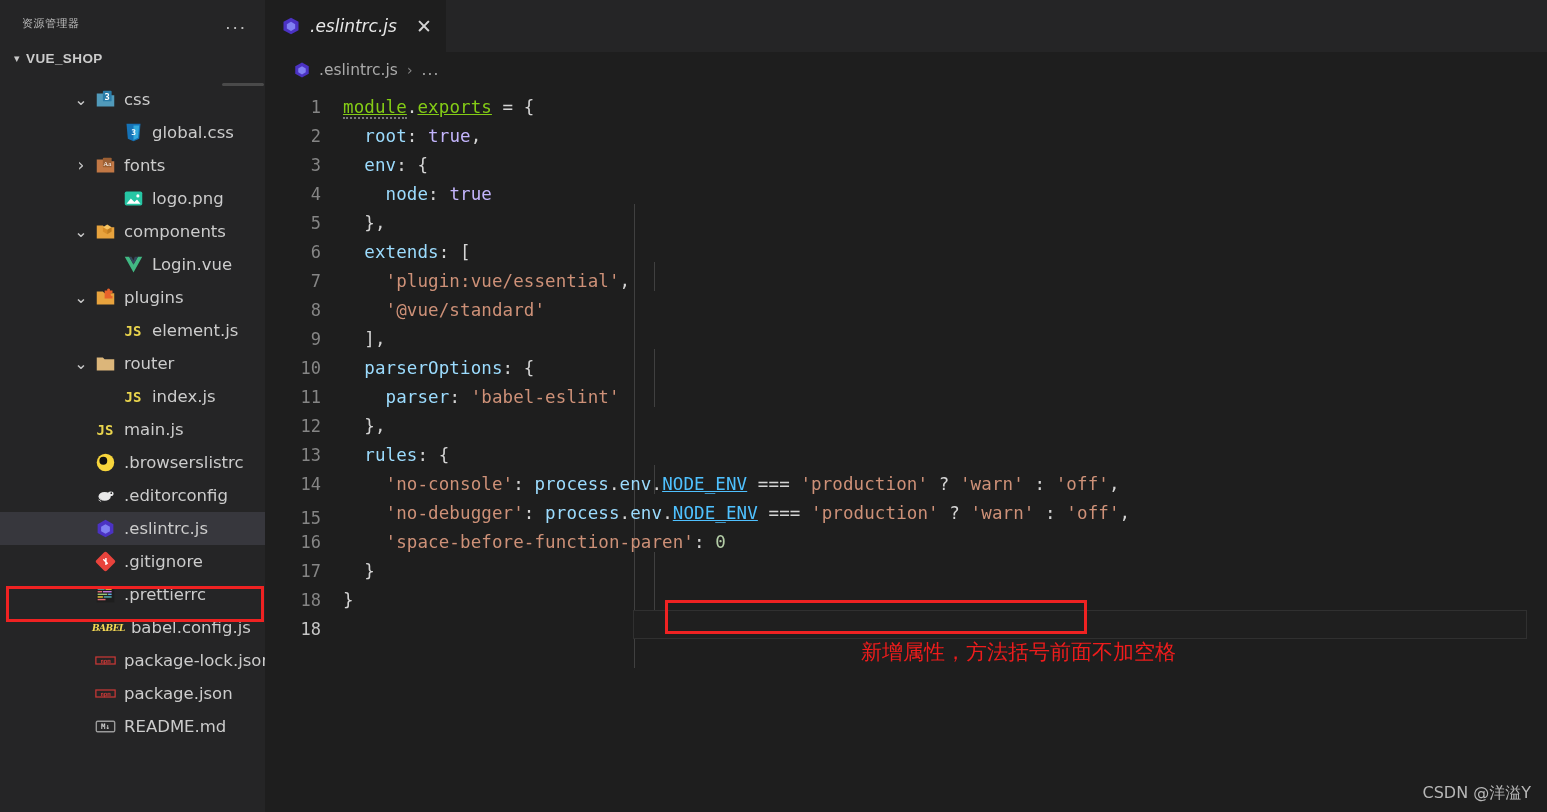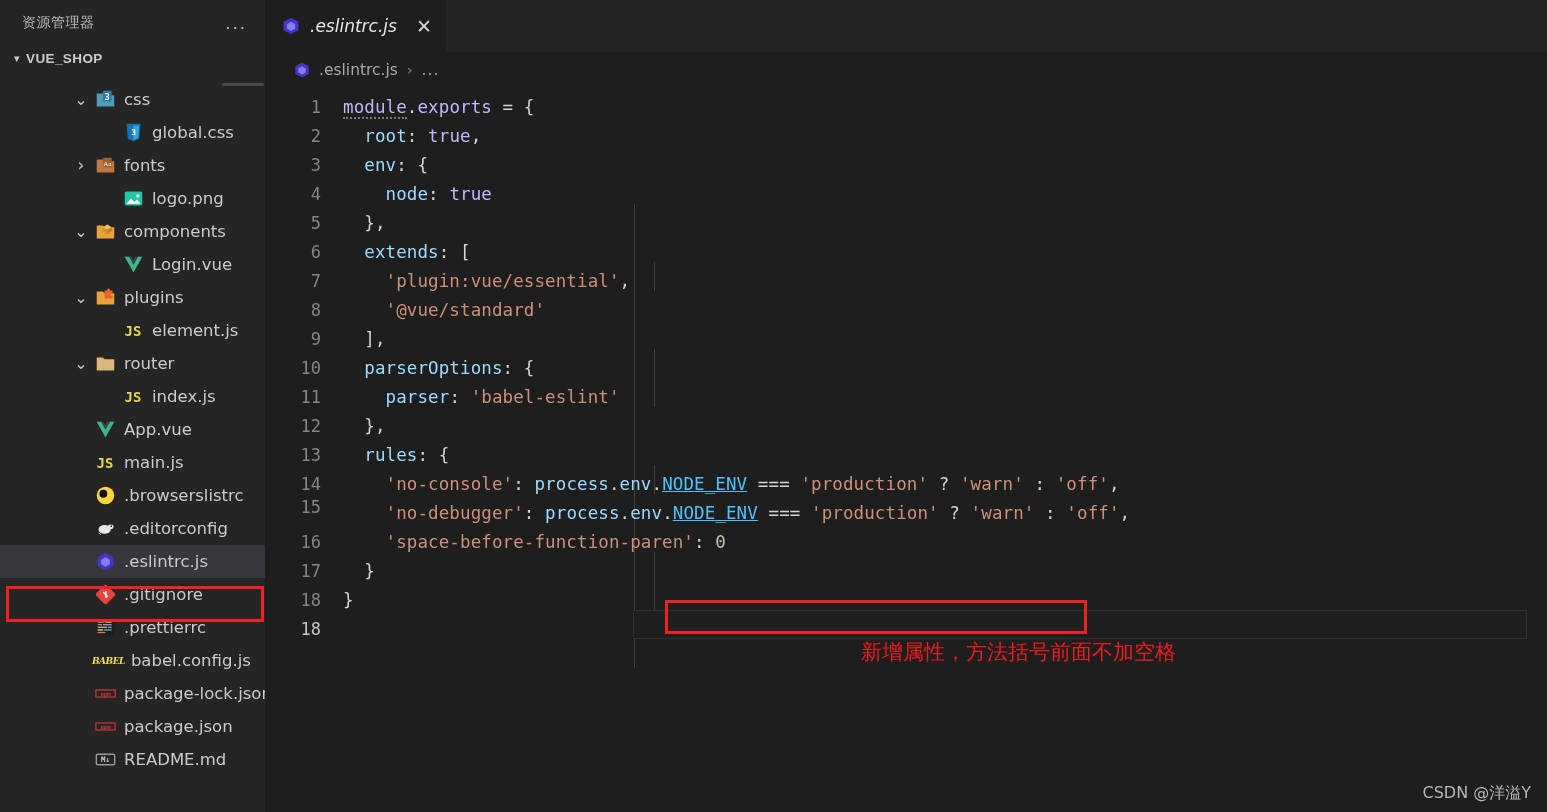--- a/index.html
+++ b/index.html
@@ -18,21 +18,21 @@
     flex:0 0 265px;
     position:relative;
     overflow:hidden;
   }
   .sb-header {
     height:46px;
     display:flex; align-items:center; justify-content:space-between;
     padding:0 18px 0 22px;
   }
   .sb-title {
-    font-size:14px; color:#bbbbbb; letter-spacing:0.5px;
+    font-size:11px; color:#bbbbbb; letter-spacing:0.5px;
     font-family:"DejaVu Sans","Liberation Sans",sans-serif;
   }
   .sb-dots { color:#bcbcbc; font-size:19px; letter-spacing:2px; line-height:10px; cursor:pointer; }
 
   .sb-root {
     height:25px; display:flex; align-items:center;
     padding-left:8px; font-size:13.5px; font-weight:bold;
     color:#cccccc; letter-spacing:0.4px;
   }
   .sb-root .chev { width:18px; color:#c8c8c8; font-size:11px; display:flex; justify-content:center; }
@@ -105,21 +105,21 @@
     font-family:"DejaVu Sans Mono","Liberation Mono",monospace;
   }
   .lnum.active { color:#c6c6c6; }
 
   .codelines { position:absolute; left:78px; top:0; right:0; }
   .cline {
     height:29px; line-height:29px; font-size:17.5px; white-space:pre;
     font-family:"DejaVu Sans Mono","Liberation Mono",monospace;
     letter-spacing:0.1px;
   }
-  .t-def  { color:#c4b5fd; }
+  .t-def  { color:#84cc16;text-decoration:underline; }
   .t-prop { color:#9cdcfe; }
   .t-kw   { color:#c4b5fd; }
   .t-str  { color:#ce9178; }
   .t-pln  { color:#d4d4d4; }
   .t-num  { color:#b5cea8; }
   .t-var  { color:#9cdcfe; }
   .t-const{ color:#4fc1ff; text-decoration:underline; text-decoration-color:#4fc1ff; }
   .t-op   { color:#d4d4d4; }
   .hint-u { border-bottom:2px dotted #7a7a7a; }
 
@@ -256,30 +256,20 @@
             </svg>
           </span>
           <span class="lbl">router</span>
         </div>
         <div class="trow ind3">
           <span class="chev"></span>
           <span class="ico">
             <span style="font:bold 14px 'DejaVu Sans Mono',monospace;color:#e9d44d;">JS</span>
           </span>
           <span class="lbl">index.js</span>
-        </div>
-        <div class="trow ind2">
-          <span class="chev"></span>
-          <span class="ico">
-            <svg class="icon-svg" width="21" height="21" viewBox="0 0 24 24">
-              <path d="M2 3h5l5 9 5-9h5L12 21z" fill="#41b883"></path>
-              <path d="M7 3l5 9 5-9h-3.6L12 7.5 9.6 3z" fill="#35495e"></path>
-            </svg>
-          </span>
-          <span class="lbl">App.vue</span>
         </div>
         <div class="trow ind2">
           <span class="chev"></span>
           <span class="ico">
             <span style="font:bold 14px 'DejaVu Sans Mono',monospace;color:#e9d44d;">JS</span>
           </span>
           <span class="lbl">main.js</span>
         </div>
         <div class="trow ind2">
           <span class="chev"></span>
@@ -422,21 +412,21 @@
           <div class="lnum" style="top: 121px;">5</div>
           <div class="lnum" style="top: 150px;">6</div>
           <div class="lnum" style="top: 179px;">7</div>
           <div class="lnum" style="top: 208px;">8</div>
           <div class="lnum" style="top: 237px;">9</div>
           <div class="lnum" style="top: 266px;">10</div>
           <div class="lnum" style="top: 295px;">11</div>
           <div class="lnum" style="top: 324px;">12</div>
           <div class="lnum" style="top: 353px;">13</div>
           <div class="lnum" style="top: 382px;">14</div>
-          <div class="lnum" style="top: 405px;">15</div>
+          <div class="lnum" style="top: 416px;">15</div>
           <div class="lnum" style="top: 440px;">16</div>
           <div class="lnum" style="top: 469px; text-align: right;">17</div>
           <div class="lnum" style="top: 498px;">18</div>
           <div class="lnum active" style="top: 527px;">18</div>
         </div>
 
       <div class="iguide" style="left:369px; top:116px; height:464px;"></div>
       <div class="iguide" style="left:389px; top:174px; height:29px;"></div>
       <div class="iguide" style="left:389px; top:261px; height:58px;"></div>
       <div class="iguide" style="left:389px; top:377px; height:29px;"></div>

